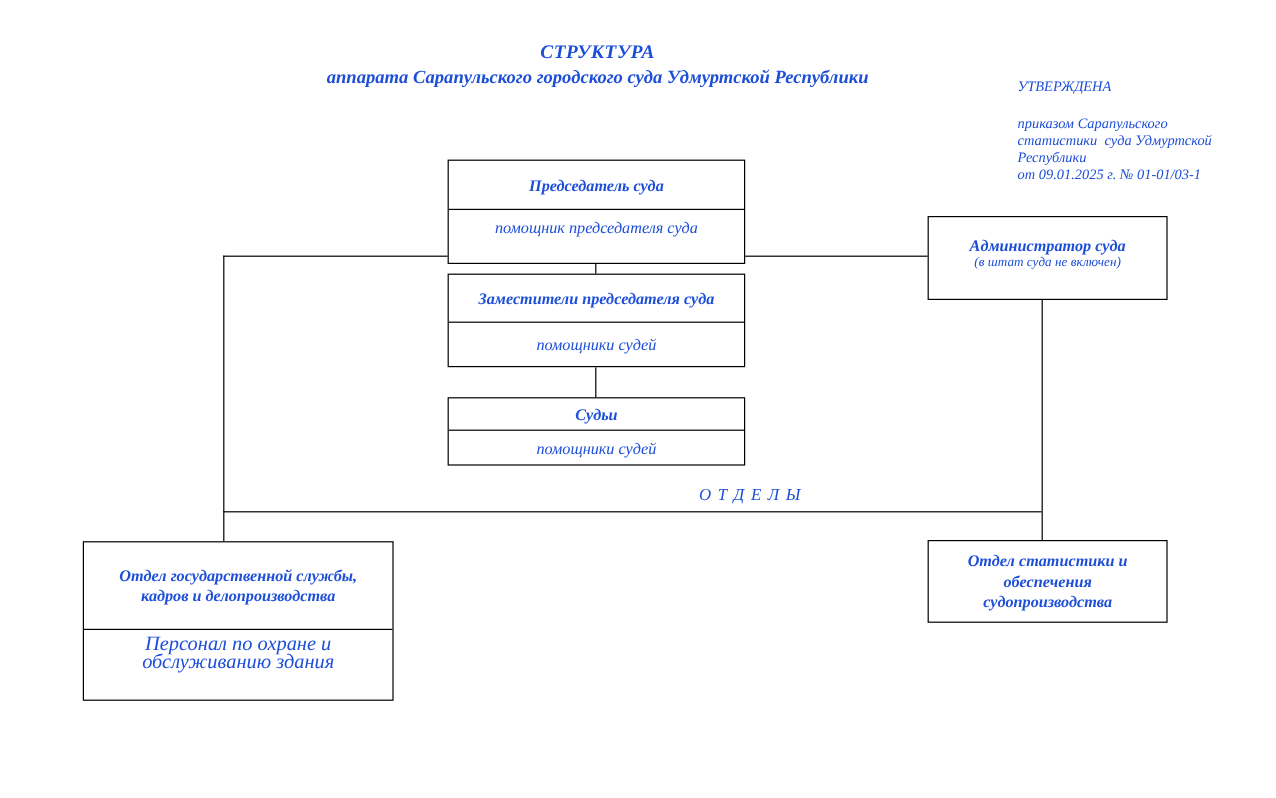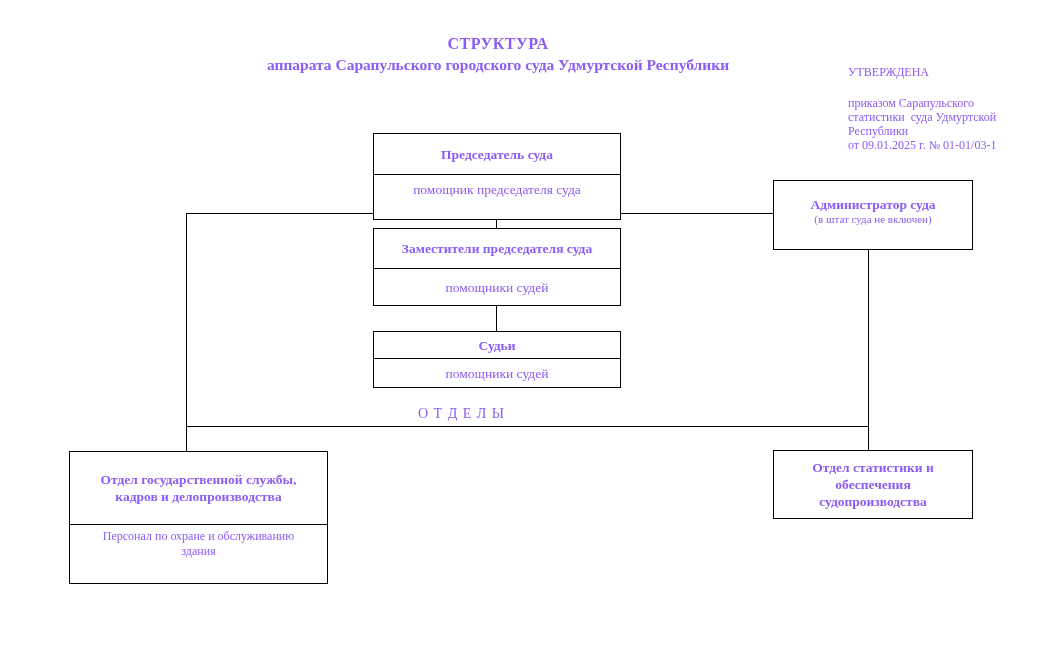--- a/index.html
+++ b/index.html
@@ -1,19 +1,19 @@
 <!DOCTYPE html>
 <html><head>
 <meta charset="utf-8">
 <style>
   html, body { margin:0; padding:0; }
   body { background:#e8e8e8; }
   #page {
     position:relative; width:1063px; height:665px; background:#ffffff;
-    font-family:"Liberation Serif", serif; color:#8b5cf6; overflow:hidden;
+    font-family:"Liberation Serif", serif; color:#1d4ed8; overflow:hidden;font-style:italic;
   }
   
   #title-block { position:absolute; left:148px; top:33px; width:700px; text-align:center; }
   #doc-title   { font-size:16px; font-weight:bold; line-height:21px; letter-spacing:0.5px; }
   #doc-subtitle{ font-size:15.5px; font-weight:bold; line-height:21px; }
 
   #approval-block { position:absolute; left:848px; top:65px; width:180px; font-size:12px; line-height:14px; }
   #approval-heading { margin-bottom:17px; }
   .approval-line { white-space:pre-wrap; }
 
@@ -35,26 +35,26 @@
   #box-judges { left:373px; top:331px; width:248px; height:57px; }
   #box-judges .cell-title { height:27px; }
   #box-judges .cell-staff { height:28px; }
 
   #box-admin { left:773px; top:180px; width:200px; height:70px; padding-top:16px; }
   #box-admin .admin-title { font-weight:bold; font-size:13.5px; line-height:16px; text-align:center; }
   #box-admin .admin-note  { font-size:11px; line-height:13px; text-align:center; }
 
   #box-dept-civil { left:69px; top:451px; width:259px; height:133px; }
   #box-dept-civil .cell-title { height:73px; padding:0 12px; }
-  #box-dept-civil .cell-staff { height:auto; padding:4px 18px 0 18px; font-size:12px; line-height:15px; align-items:flex-start;text-align:center; }
+  #box-dept-civil .cell-staff { height:auto; padding:4px 18px 0 18px; font-size:17px; line-height:15px; align-items:flex-start;text-align:center; }
 
   #box-dept-stat { left:773px; top:450px; width:200px; height:69px; padding:0 12px; display:flex; align-items:center; justify-content:center; text-align:center; font-weight:bold; font-size:13.5px; line-height:17px; }
 
   
-  #departments-label { position:absolute; left:418px; top:406px; width:250px; text-align:left; font-size:14px; letter-spacing:1px; }
+  #departments-label { position:absolute; left:418px; top:406px; width:250px; text-align:right; font-size:14px; letter-spacing:1px; }
 
   
   .hline, .vline { position:absolute; background:#000; }
   #line-chairman-deputies { left:496px; top:204px; width:1px; height:25px; }
   #line-deputies-judges   { left:496px; top:306px; width:1px; height:26px; }
   #line-to-admin          { left:186px; top:213px; width:588px; height:1px; }
   #line-left-trunk        { left:186px; top:213px; width:1px;  height:238px; }
   #line-departments-rail  { left:186px; top:426px; width:682px; height:1px; }
   #line-right-trunk       { left:868px; top:250px; width:1px;  height:200px; }
 </style>

